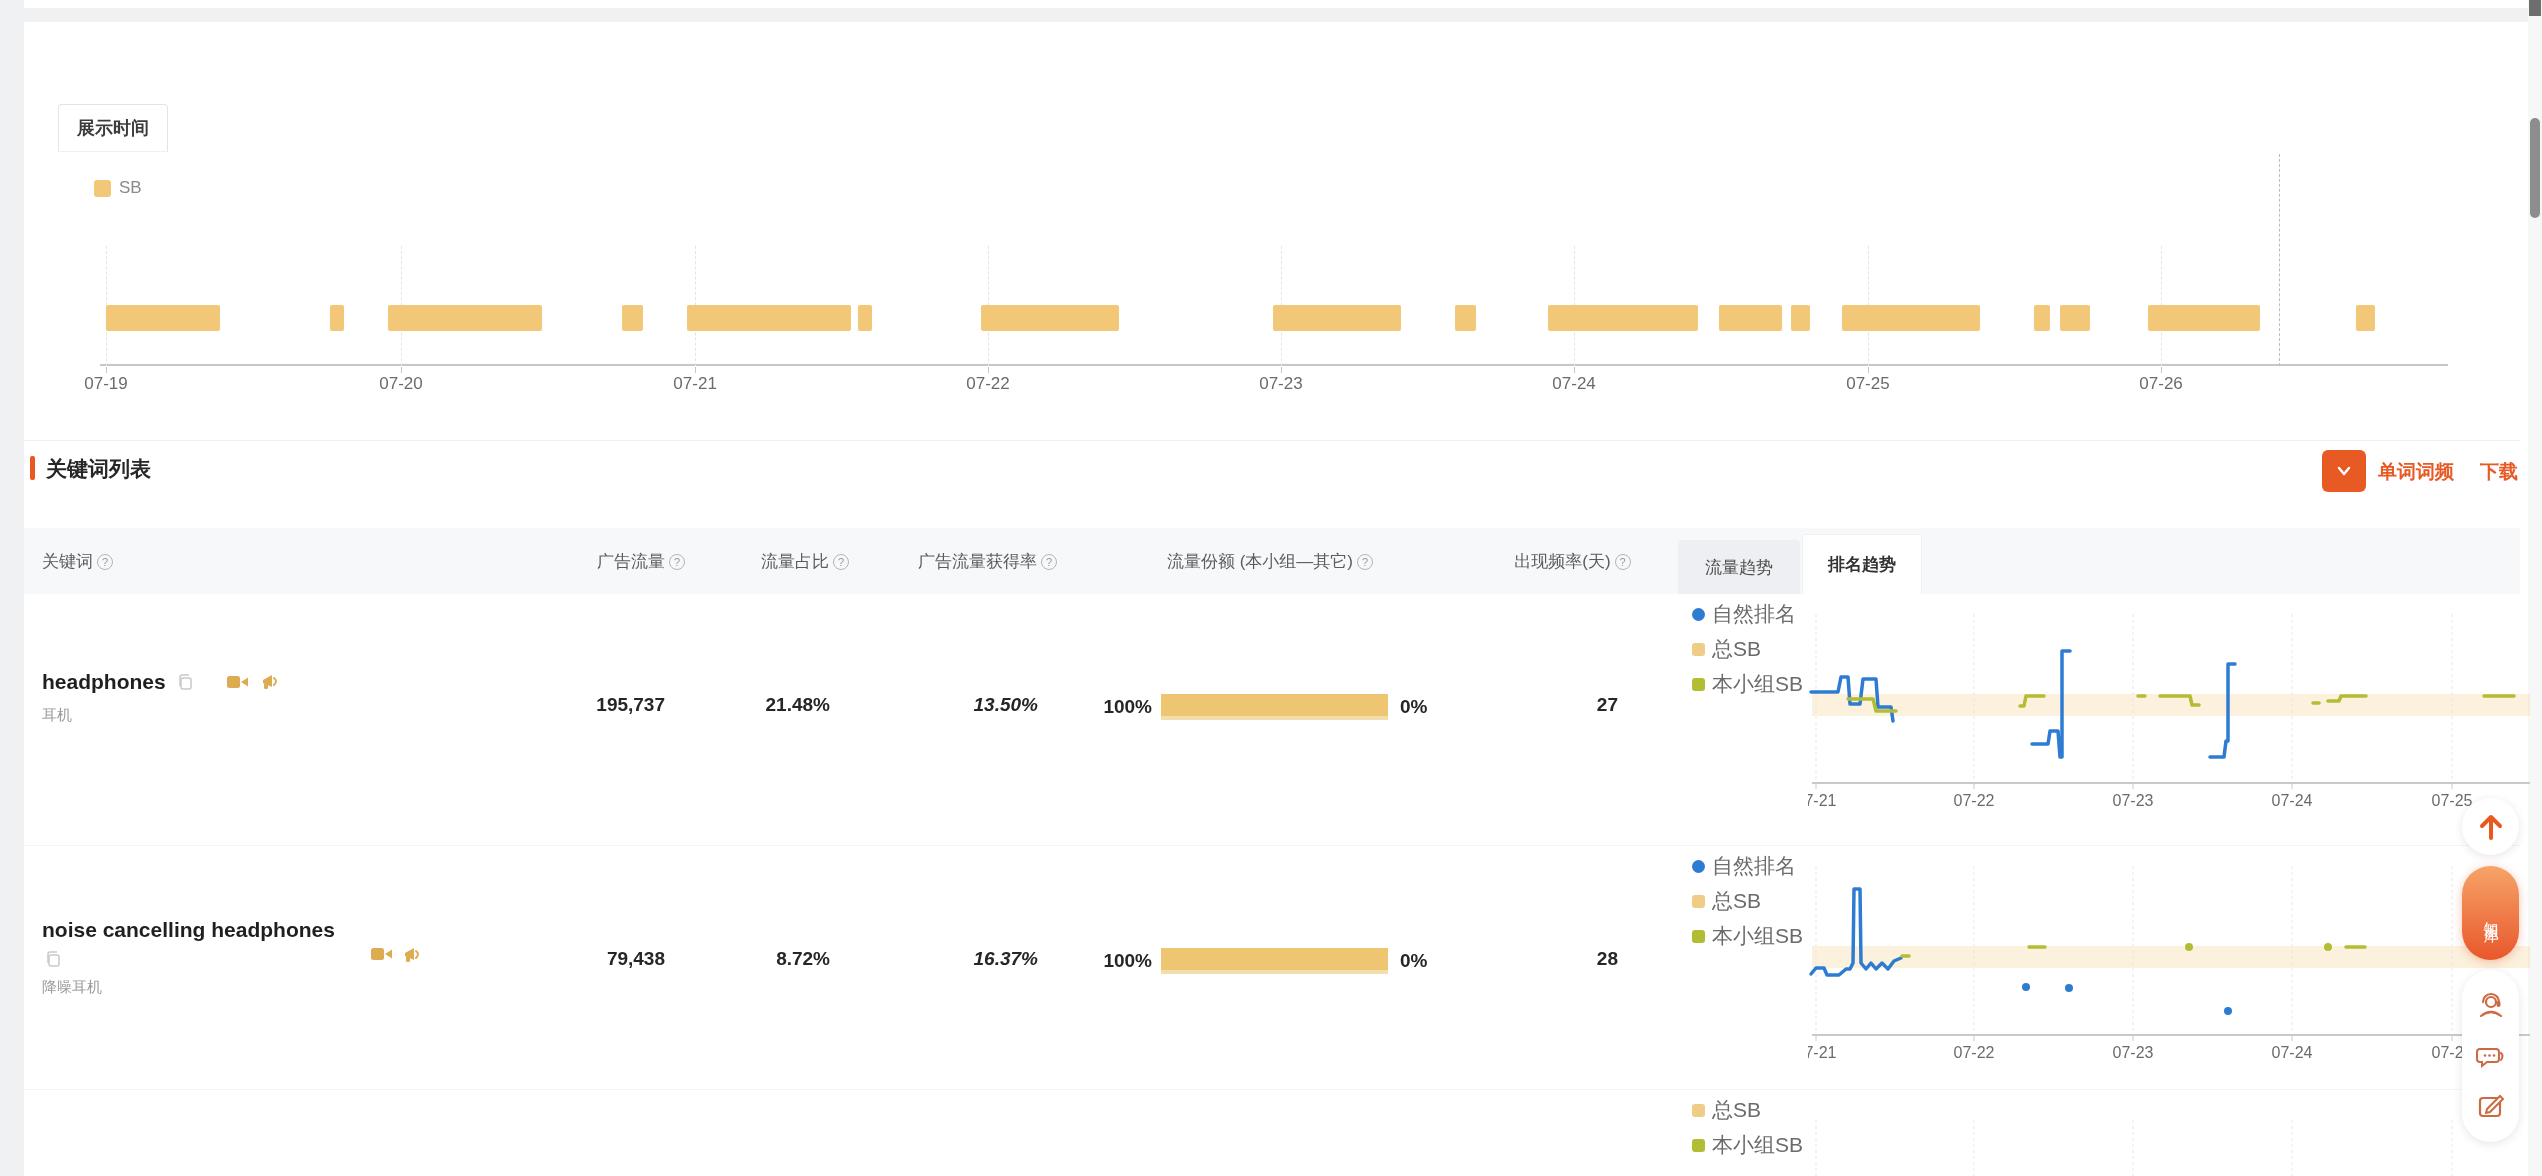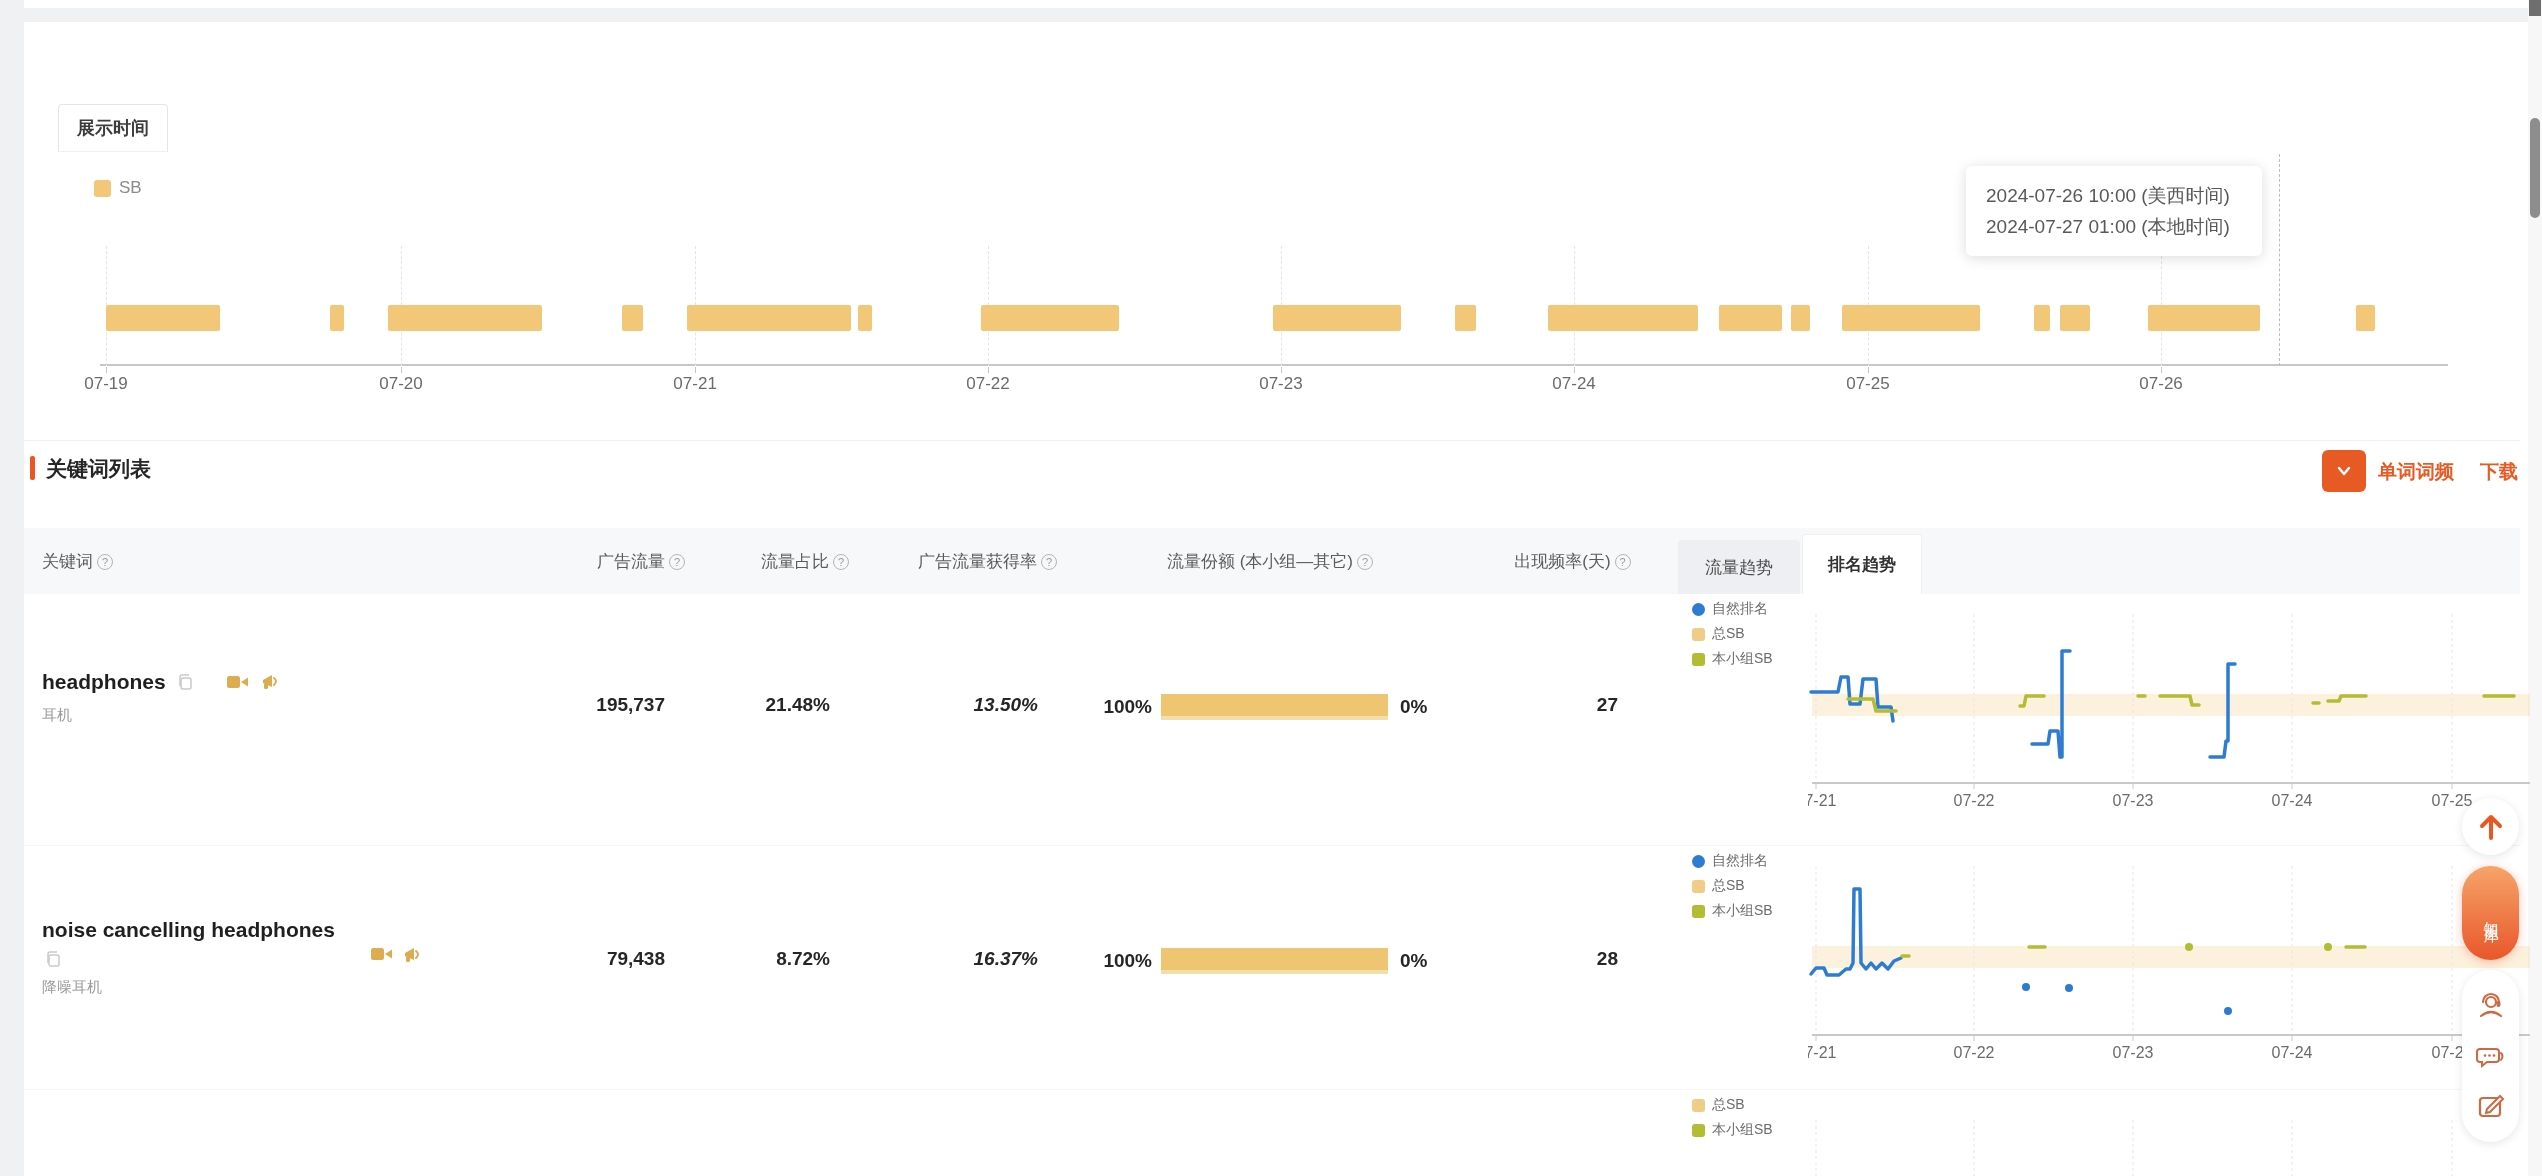--- a/index.html
+++ b/index.html
@@ -81,21 +81,21 @@
   .cell-num{position:absolute;font-size:19px;font-weight:bold;color:#262626;white-space:nowrap;}
   .c-ad{left:456px;width:185px;text-align:right;}
   .c-ratio{left:656px;width:150px;text-align:right;}
   .c-rate{left:826px;width:188px;text-align:right;font-style:italic;}
   .c-share{left:1036px;width:404px;display:flex;align-items:center;}
   .c-share .share-l{width:92px;text-align:right;margin-right:9px;}
   .share-bar{width:227px;height:26px;background:#f6eddc;position:relative;}
   .share-fill{position:absolute;left:0;top:0;bottom:0;background:linear-gradient(180deg,#eec672 86%,#f3ddad 86%);}
   .c-share .share-r{margin-left:12px;}
   .c-freq{left:1506px;width:88px;text-align:right;}
-  .trend-legend{position:absolute;left:1668px;display:flex;flex-direction:column;gap:7px;font-size:14px;color:#6b6b6b;}
+  .trend-legend{position:absolute;left:1668px;display:flex;flex-direction:column;gap:7px;font-size:21px;color:#6b6b6b;}
   .trend-legend .li{display:flex;align-items:center;gap:7px;white-space:nowrap;}
   .mk{width:13px;height:13px;border-radius:3px;display:inline-block;}
   .mk.round{border-radius:50%;}
   .trend-svg{position:absolute;left:1784px;top:0;}
 
   
   #fab-top{left:2462px;top:798px;width:57px;height:57px;border-radius:50%;background:#fff;
     box-shadow:0 2px 10px rgba(0,0,0,.10);display:flex;align-items:center;justify-content:center;}
   #fab-kb{left:2462px;top:866px;width:57px;height:94px;border-radius:29px;
     background:linear-gradient(180deg,#f6a469,#e9572b);display:flex;align-items:center;justify-content:center;
@@ -163,24 +163,20 @@
       <div class="tl-bar" style="left: 57.8%; width: 0.9%; background: rgb(242, 200, 120);"></div>
       <div class="tl-bar" style="left: 61.8%; width: 6.4%; background: rgb(242, 200, 120);"></div>
       <div class="tl-bar" style="left: 69.1%; width: 2.7%; background: rgb(242, 200, 120);"></div>
       <div class="tl-bar" style="left: 72.2%; width: 0.8%; background: rgb(242, 200, 120);"></div>
       <div class="tl-bar" style="left: 74.4%; width: 5.9%; background: rgb(242, 200, 120);"></div>
       <div class="tl-bar" style="left: 82.6%; width: 0.7%; background: rgb(242, 200, 120);"></div>
       <div class="tl-bar" style="left: 83.7%; width: 1.3%; background: rgb(242, 200, 120);"></div>
       <div class="tl-bar" style="left: 87.5%; width: 4.8%; background: rgb(242, 200, 120);"></div>
       <div class="tl-bar" style="left: 96.4%; width: 0.8%; background: rgb(242, 200, 120);"></div>
     </div>
-  <div class="abs" id="tl-tooltip">
-    <div>2024-07-26 10:00 (美西时间)</div>
-    <div>2024-07-27 01:00 (本地时间)</div>
-  </div>
 
   <div class="abs" id="section-sep"></div>
   <div class="abs" id="kw-title-bar"></div>
   <div class="abs" id="kw-title">关键词列表</div>
 
   <div class="abs" id="kw-drop-btn">
     <span style="display:inline-flex;">
       <svg width="20" height="20" viewBox="0 0 20 20">
           <polyline points="5,7 10,13 15,7" fill="none" stroke="#ffffff" stroke-width="2.4" stroke-linecap="round" stroke-linejoin="round"></polyline>
         </svg>

